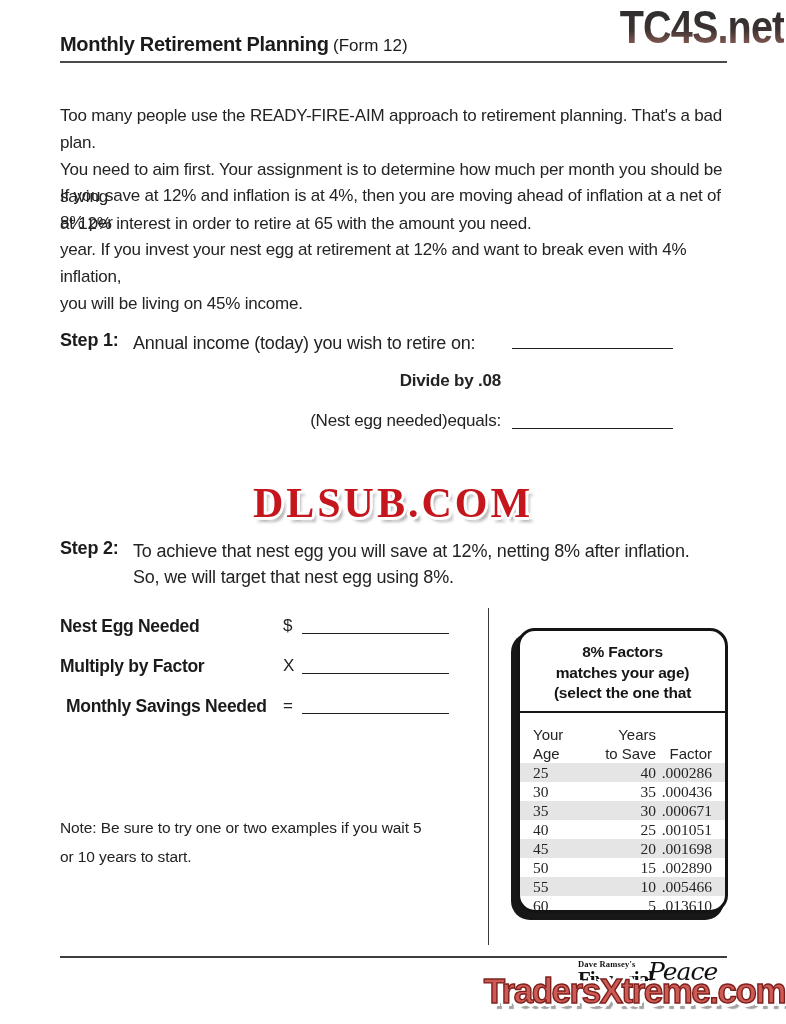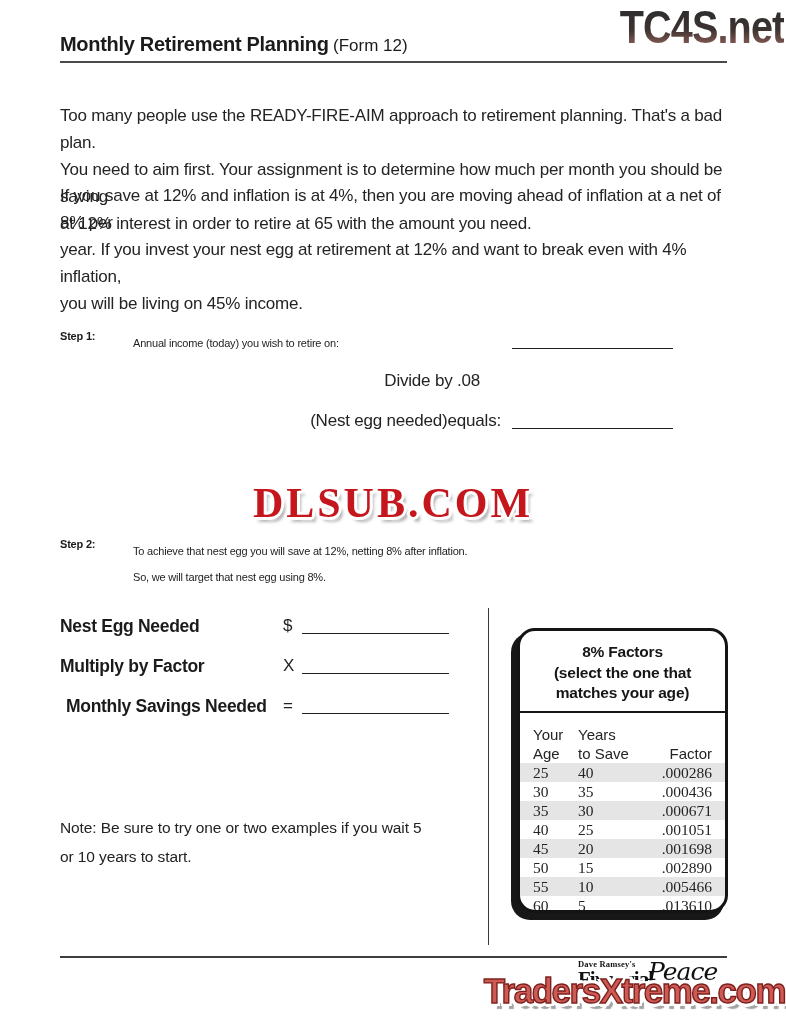--- a/index.html
+++ b/index.html
@@ -27,31 +27,31 @@
   .page-title .main { font-size: 20px; font-weight: bold; color: #1b1b1b; letter-spacing: -0.3px; }
   .page-title .form-no { font-size: 17px; font-weight: normal; color: #1b1b1b; }
   .title-rule { position: absolute; left: 60px; top: 61px; width: 667px; border-top: 2px solid #4a4a4a; }
 
   
   .para { position: absolute; left: 60px; width: 680px; font-size: 17px; line-height: 27px; letter-spacing: -0.2px; color: #242424; }
   .para-1 { top: 102px; }
   .para-2 { top: 182px; }
 
   
-  .step-row { position: absolute; left: 60px; display: flex; font-size: 11px; letter-spacing: -0.2px; }
+  .step-row { position: absolute; left: 60px; display: flex; font-size: 18px; letter-spacing: -0.2px; }
   .step-label { font-weight: bold; width: 73px; flex: none; color: #1b1b1b; }
   .step-1 { top: 330px; }
   .step-2 { top: 538px; }
   .step-text { line-height: 26px; }
 
   .blank-line { position: absolute; height: 17px; border-bottom: 1.7px solid #222; }
   .blank-step { left: 512px; width: 161px; }
   .b1 { top: 332px; }
   .b2 { top: 412px; }
-  .divide-label { position: absolute; right: 306px; top: 371px; font-size: 17px; letter-spacing: -0.2px; }
+  .divide-label { position: absolute; right: 285px; top: 371px; font-size: 17px; letter-spacing: -0.2px; font-weight: bold; }
   .equals-label { position: absolute; right: 285px; top: 411px; font-size: 17px; letter-spacing: -0.2px; }
 
   
   .dlsub {
     position: absolute; left: 0; right: 0; top: 479px; text-align: center;
     font-family: "Liberation Serif", serif; font-weight: bold;
     font-size: 42px; letter-spacing: 3px; color: #c4161c;
     text-shadow:
       -2px -2px 0 #fff, 2px -2px 0 #fff, -2px 2px 0 #fff, 2px 2px 0 #fff,
       -3px 0 0 #fff, 3px 0 0 #fff, 0 -3px 0 #fff, 0 3px 0 #fff,
@@ -79,21 +79,21 @@
     overflow: hidden;
   }
   .fb-header { padding: 11px 6px 7px; text-align: center; font-size: 15.5px; font-weight: bold; line-height: 20.5px; letter-spacing: -0.2px; color: #161616; }
   .fb-divider { border-top: 2.5px solid #141414; }
   .fb-table { width: 100%; border-collapse: collapse; margin-top: 12px; }
   .fb-table th { font-weight: normal; font-size: 15px; line-height: 19px; vertical-align: bottom; color: #242424; }
   .fb-table td {
     font-family: "Liberation Serif", serif; font-size: 15.5px; line-height: 19px; color: #242424;
   }
   .col-age   { text-align: left;  padding-left: 13px;  width: 58px; }
-  .col-years { text-align: left; width: 78px; }
+  .col-years { text-align: right; width: 78px; }
   .col-factor{ text-align: right; padding-right: 13px; }
   .fb-table tr.shaded td { background: #e5e5e5; }
 
   
   .bottom-rule { position: absolute; left: 60px; top: 956px; width: 667px; border-top: 2px solid #3d3d3d; }
   .fp-logo { position: absolute; right: 63px; top: 959px; width: 145px; font-family: "Liberation Serif", serif; color: #111; }
   .fp-small { font-size: 8.5px; font-weight: bold; letter-spacing: 0.2px; }
   .fp-main  { position: relative; font-size: 21px; font-weight: bold; letter-spacing: -1px; line-height: 20px; }
   .fp-script {
     position: absolute; left: 70px; top: -7px;
@@ -175,22 +175,22 @@
 <div class="note">
   <div>Note: Be sure to try one or two examples if you wait 5</div>
   <div>or 10 years to start.</div>
 </div>
 
 <div class="vline"></div>
 
 <div class="factors-box">
   <div class="fb-header">
     <div>8% Factors</div>
+    <div>matches your age)</div>
     <div>(select the one that</div>
-    <div>matches your age)</div>
   </div>
   <div class="fb-divider"></div>
   <table class="fb-table">
     <thead>
       <tr>
         <th class="col-age">
           <div>Your</div>
           <div>Age</div>
         </th>
         <th class="col-years">

